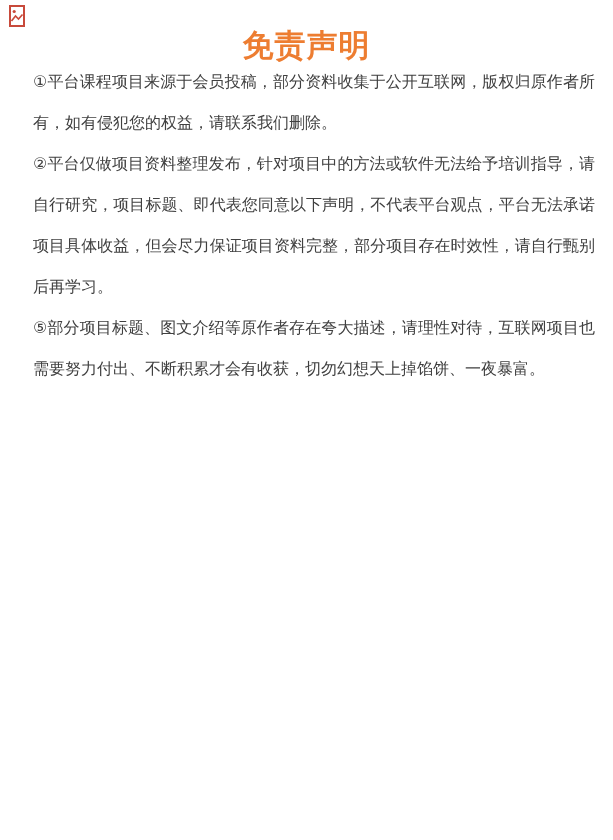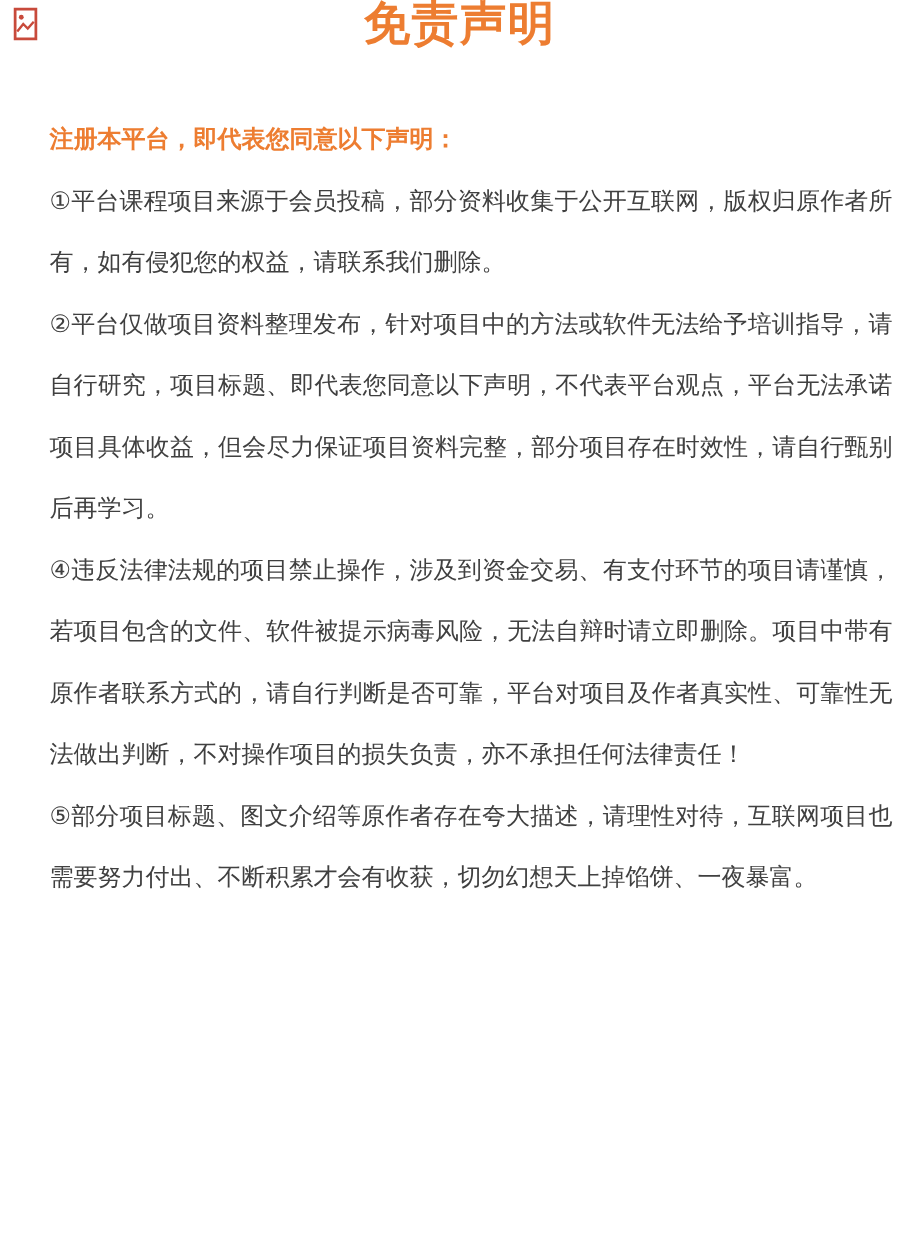--- a/index.html
+++ b/index.html
@@ -16,20 +16,21 @@
     width: 613px; height: 840px;
     background: #ffffff;
   }
   .broken-img {
     position: absolute;
     left: 9px; top: 5px;
     width: 16px; height: 22px;
   }
   .doc-title {
     margin: 0;
+    padding-top: 30px;
     text-align: center;
     font-size: 31px;
     line-height: 1;
     font-weight: bold;
     color: var(--accent);
     letter-spacing: 1px;
   }
   .content {
     padding: 0 18px 0 33px;
   }
@@ -58,20 +59,18 @@
     <svg width="16" height="22" viewBox="0 0 16 22" xmlns="http://www.w3.org/2000/svg">
       <rect x="1" y="1" width="14" height="20" fill="none" stroke="#C84A3B" stroke-width="2"></rect>
       <circle cx="5.2" cy="6.5" r="1.6" fill="#C84A3B"></circle>
       <path d="M2.5 16 L6.5 11 L9.5 14 L13.5 9.5" fill="none" stroke="#C84A3B" stroke-width="1.6"></path>
     </svg>
   </span>
 
   <h1 class="doc-title">免责声明</h1>
 
   <div class="content">
-    <p class="intro">注册本平台，即代表您同意以下声明：</p>
     <p class="para">①平台课程项目来源于会员投稿，部分资料收集于公开互联网，版权归原作者所有，如有侵犯您的权益，请联系我们删除。</p>
     <p class="para">②平台仅做项目资料整理发布，针对项目中的方法或软件无法给予培训指导，请自行研究，项目标题、即代表您同意以下声明，不代表平台观点，平台无法承诺项目具体收益，但会尽力保证项目资料完整，部分项目存在时效性，请自行甄别后再学习。</p>
-    <p class="para">④违反法律法规的项目禁止操作，涉及到资金交易、有支付环节的项目请谨慎，若项目包含的文件、软件被提示病毒风险，无法自辩时请立即删除。项目中带有原作者联系方式的，请自行判断是否可靠，平台对项目及作者真实性、可靠性无法做出判断，不对操作项目的损失负责，亦不承担任何法律责任！</p>
     <p class="para">⑤部分项目标题、图文介绍等原作者存在夸大描述，请理性对待，互联网项目也需要努力付出、不断积累才会有收获，切勿幻想天上掉馅饼、一夜暴富。</p>
   </div>
 
 </div>
 
 </body></html>

